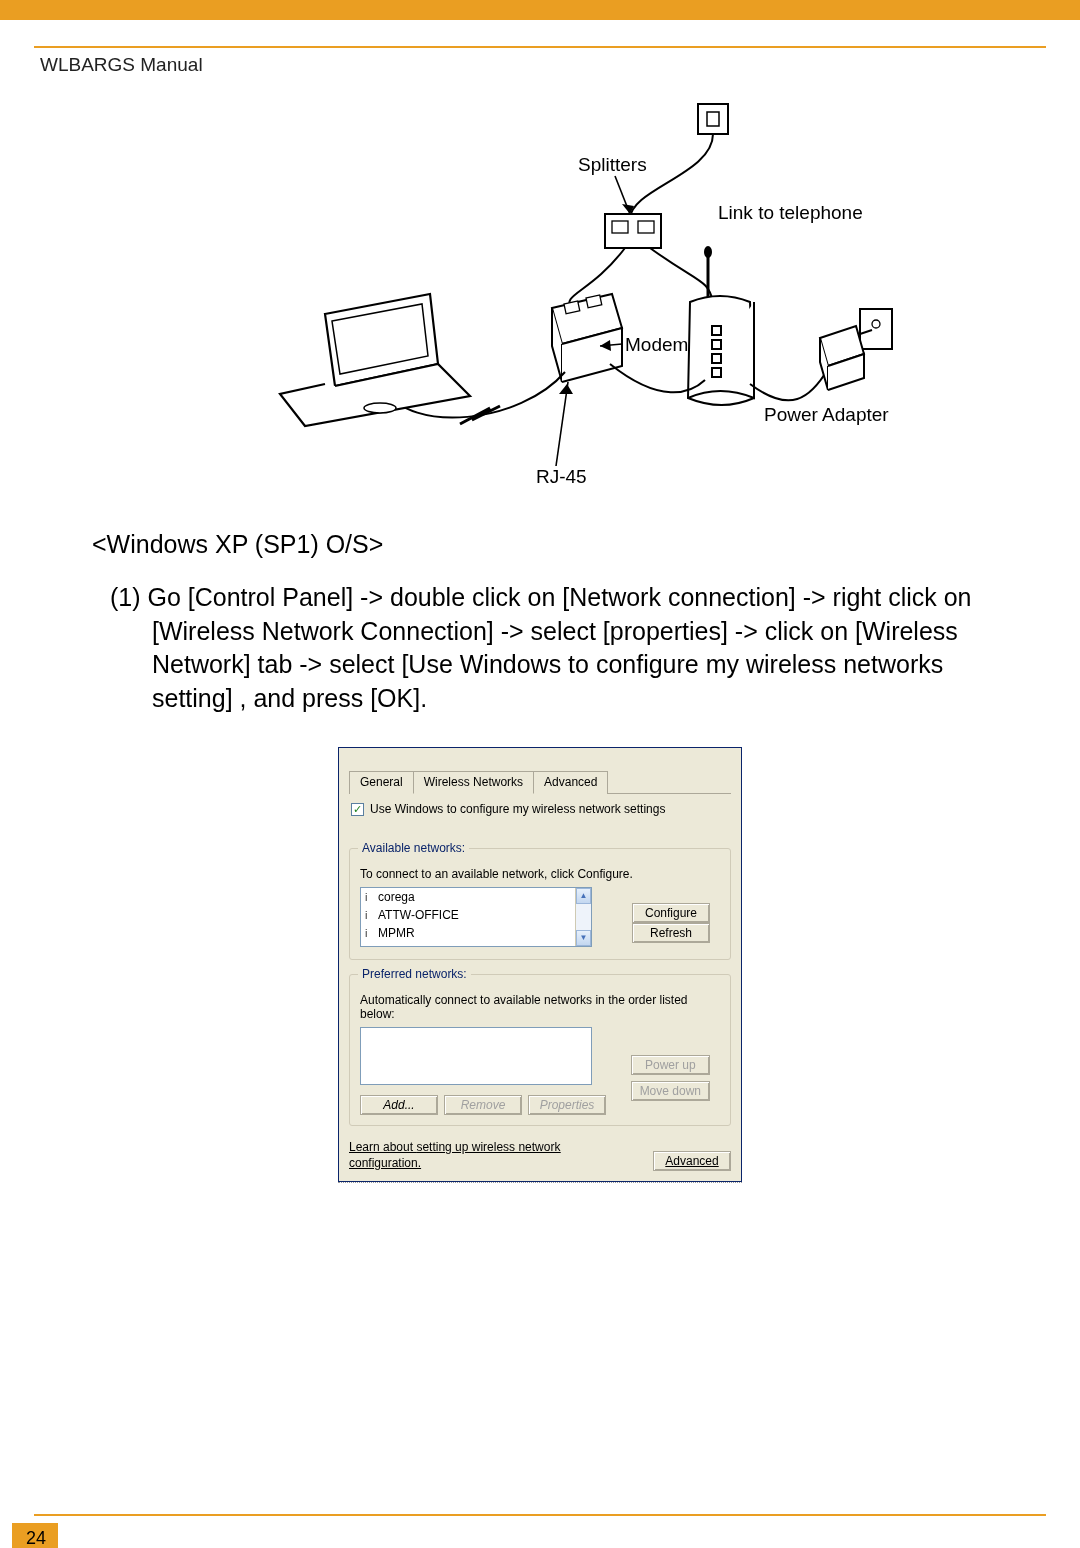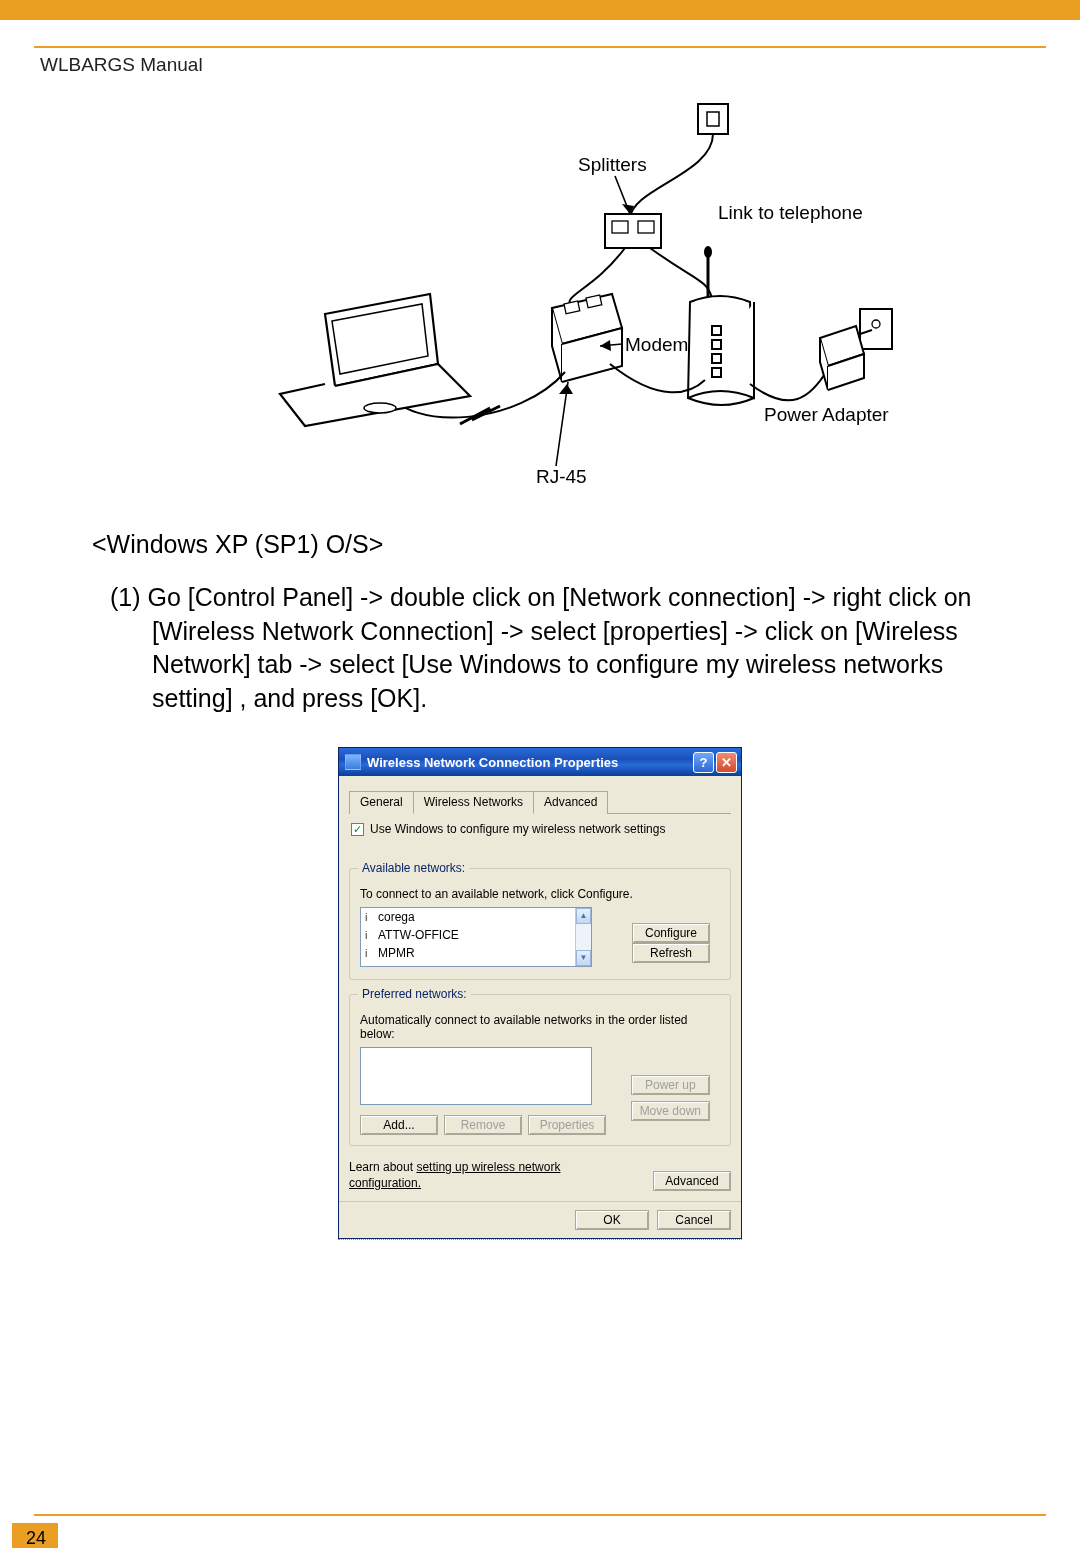--- a/index.html
+++ b/index.html
@@ -90,21 +90,21 @@
   .xp-titlebar .spacer { flex: 1; }
   .xp-cap {
     width: 21px; height: 21px; margin-left: 2px;
     border: 1px solid #fff;
     border-radius: 3px;
     display: flex; align-items: center; justify-content: center;
     font-size: 13px; font-weight: bold;
   }
   .xp-help { background: linear-gradient(#6fa8ff,#2b68d0); color: #fff; }
   .xp-close { background: linear-gradient(#f08b77,#d24b2e); color: #fff; }
-  .xp-body { padding: 14px 10px 10px; position: relative; }
+  .xp-body { padding: 22px 10px 10px; position: relative; }
   .xp-tabs {
     display: flex;
     border-bottom: 1px solid #aca899;
     margin-bottom: 8px;
   }
   .xp-tab {
     padding: 3px 10px 4px;
     border: 1px solid #aca899;
     border-bottom: none;
     background: #ece9d8;
@@ -158,22 +158,22 @@
     min-width: 78px; padding: 2px 8px; text-align: center;
     border: 1px solid #aca899; background: #ece9d8;
     box-shadow: inset 1px 1px #fff, inset -1px -1px #aca899;
     cursor: pointer; font-size: 12px;
   }
   .xpbtn.disabled { color: #a0a0a0; cursor: default; }
   .prefbox {
     width: 232px; height: 58px;
     border: 1px solid #7f9db9; background: #fff;
   }
-  .btnrow { display: flex; gap: 6px; margin-top: 8px; }
-  .linkrow { display: flex; justify-content: space-between; align-items: flex-end; margin-top: 8px; }
+  .btnrow { display: flex; gap: 6px; margin-top: 8px; font-style: italic; }
+  .linkrow { display: flex; justify-content: space-between; align-items: flex-end; margin-top: 8px; text-decoration: underline; }
   .linktext { max-width: 250px; line-height: 1.3; }
   .linktext a { color: #000; text-decoration: underline; }
   .dlg-footer {
     border-top: 1px solid #d0cbb8;
     padding: 8px 10px;
     display: flex; justify-content: flex-end; gap: 8px;
   }
   .page-number {
     position: absolute;
     left: 12px; bottom: 14px;
@@ -278,27 +278,20 @@
   </div>
 
 
   <p class="section-head">&lt;Windows XP (SP1) O/S&gt;</p>
 
   <div class="step-text">
     <span class="hang">(1) Go [Control Panel] -&gt; double click on [Network connection] -&gt; right click on [Wireless Network  Connection] -&gt; select [properties] -&gt; click on [Wireless Network] tab -&gt; select [Use Windows to configure my wireless networks setting] , and press [OK].</span>
   </div>
 
   <div class="xp-dialog">
-    <div class="xp-titlebar">
-      <span class="titleicon"></span>
-      <span>Wireless Network Connection Properties</span>
-      <span class="spacer"></span>
-      <span class="xp-cap xp-help">?</span>
-      <span class="xp-cap xp-close">✕</span>
-    </div>
     <div class="xp-body">
       <div class="xp-tabs">
         <div class="xp-tab">General</div>
         <div class="xp-tab active">Wireless Networks</div>
         <div class="xp-tab">Advanced</div>
       </div>
 
       <div class="chkrow">
         <span class="chkbox">✓</span>
         <span>Use Windows to configure my wireless network settings</span>
@@ -351,22 +344,18 @@
         </div>
       </div>
 
       <div class="linkrow">
         <div class="linktext">
           <span>Learn about </span><a href="#">setting up wireless network configuration.</a>
         </div>
         <div class="xpbtn">Advanced</div>
       </div>
     </div>
-    <div class="dlg-footer">
-      <div class="xpbtn" style="min-width:74px;">OK</div>
-      <div class="xpbtn" style="min-width:74px;">Cancel</div>
-    </div>
   </div>
   <div class="dotline"></div>
 
   <hr class="footer-rule">
   <div class="page-number">24</div>
 </div>
 
 </body></html>

